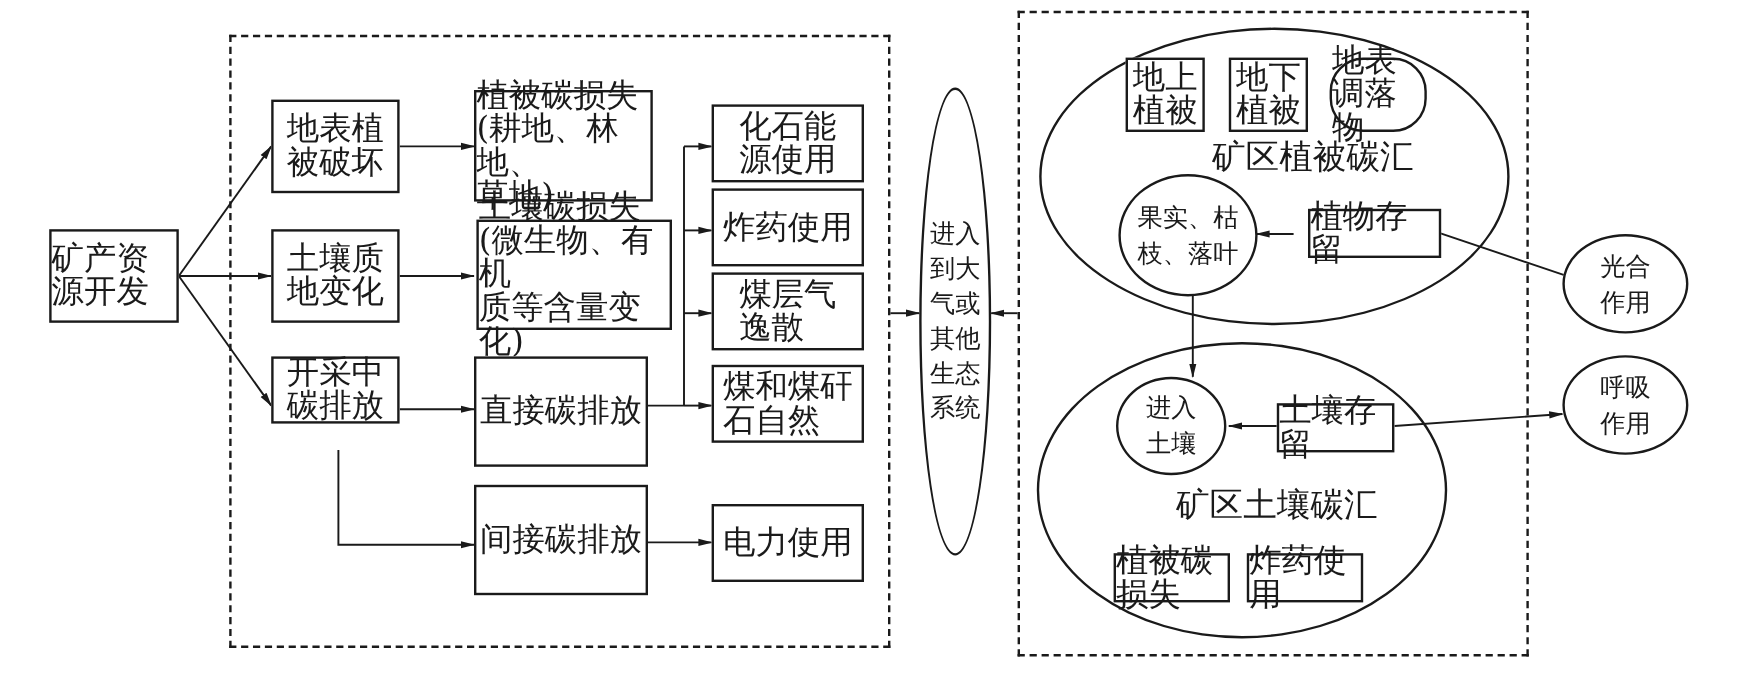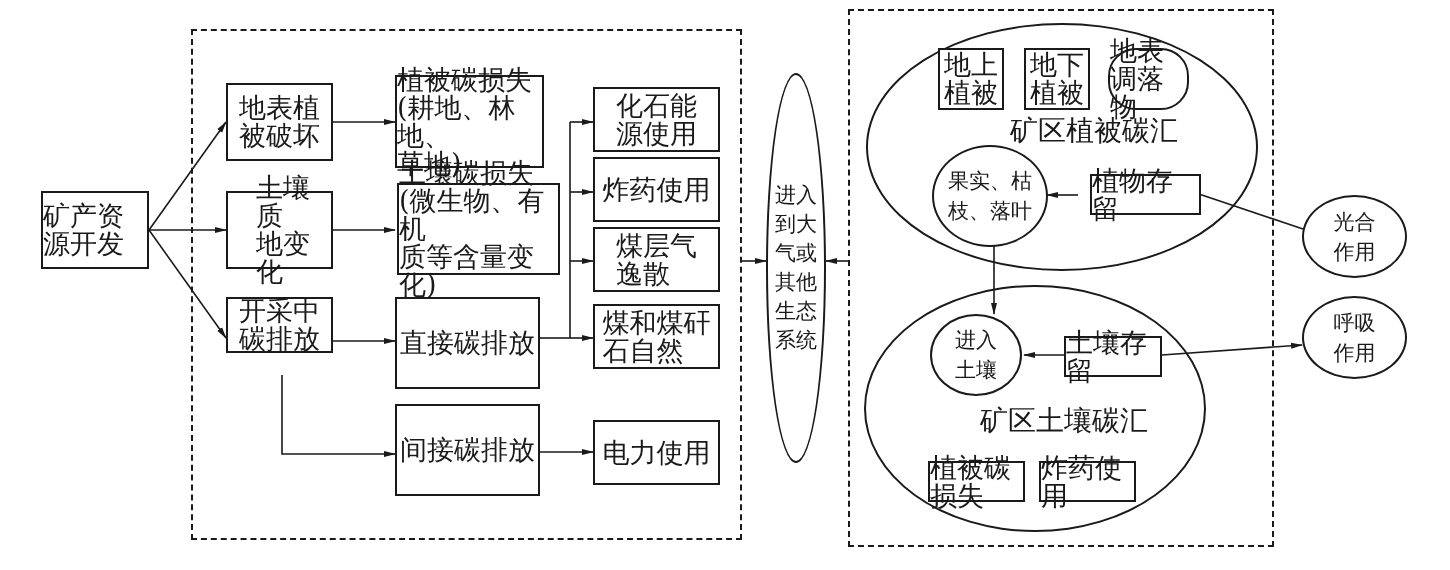--- a/index.html
+++ b/index.html
@@ -55,21 +55,21 @@
     <line x1="1064" y1="355" x2="1024" y2="355" marker-end="url(#ah)"></line>
     <line x1="1303" y1="229" x2="1190" y2="191" marker-end="url(#ah)"></line>
     <line x1="1162" y1="355" x2="1302" y2="345" marker-end="url(#ah)"></line>
   </g>
 </svg>
 
 <div class="box" style="left:41px;top:191px;width:108px;height:78px;">矿产资源开发</div>
 
 <div class="box" style="left:226px;top:83px;width:107px;height:78px;">地表植
 被破坏</div>
-<div class="box" style="left:226px;top:191px;width:107px;height:78px;padding-left:28px;">土壤质
+<div class="box" style="left:226px;top:191px;width:107px;height:78px;">土壤质
 地变化</div>
 <div class="box" style="left:226px;top:297px;width:107px;height:56px;">开采中
 碳排放</div>
 
 <div class="box" style="left:395px;top:75px;width:149px;height:93px;">植被碳损失
 (耕地、林地、
 草地)</div>
 <div class="box" style="left:397px;top:183px;width:163px;height:92px;">土壤碳损失
 (微生物、有机
 质等含量变化)</div>

